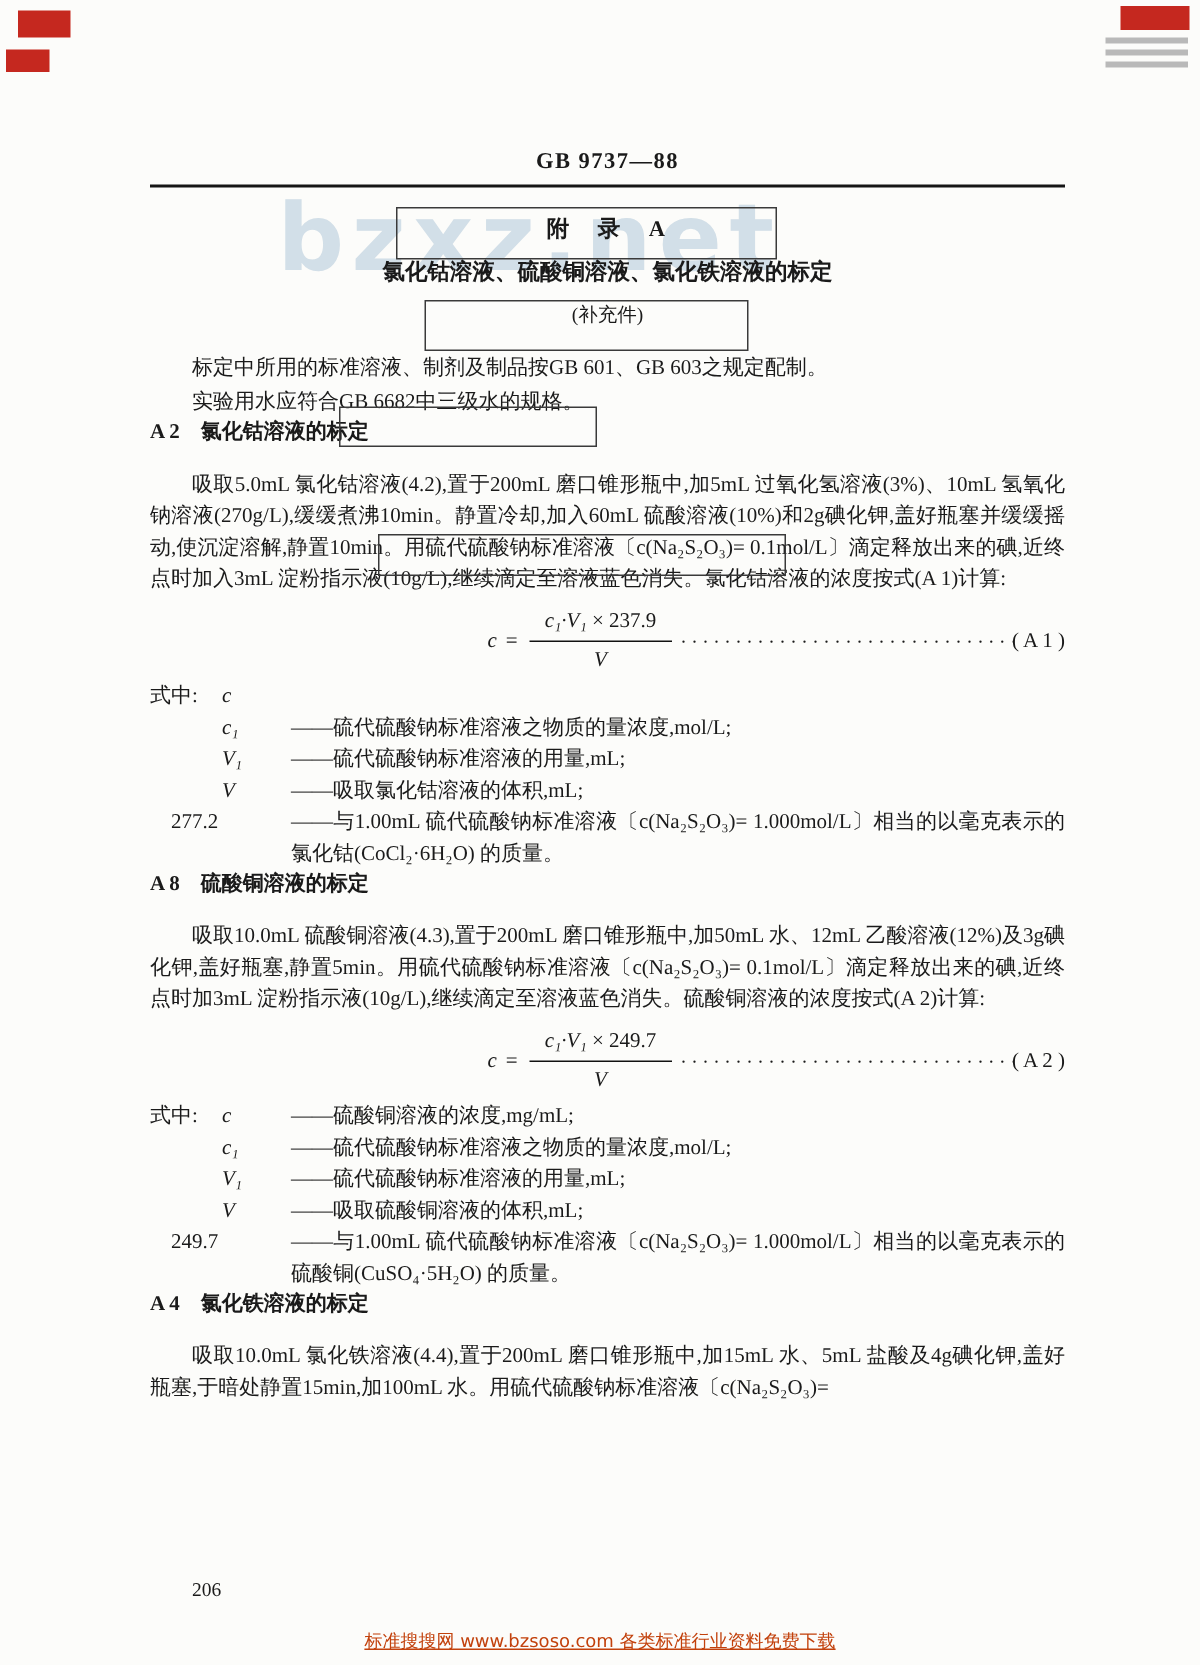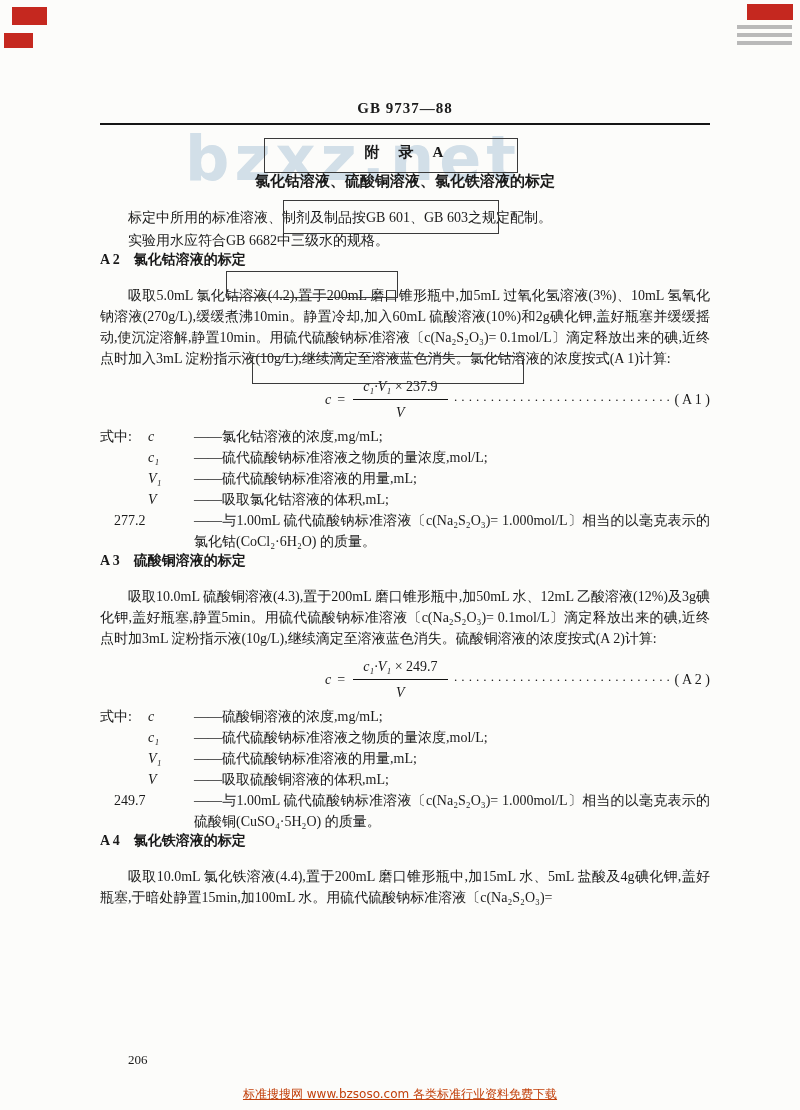--- a/index.html
+++ b/index.html
@@ -90,20 +90,21 @@
   <div class="scan-box sb-a1"></div>
   <div class="scan-box sb-a2"></div>
 
   <div class="content">
 
     <div class="std-no">GB 9737—88</div>
     <div class="rule"></div>
 
     <div class="app-title">附　录　A</div>
     <div class="app-subtitle">氯化钴溶液、硫酸铜溶液、氯化铁溶液的标定</div>
+    <div class="app-note">(补充件)</div>
 
     <div class="para">标定中所用的标准溶液、制剂及制品按GB 601、GB 603之规定配制。</div>
     <div class="para tight">实验用水应符合GB 6682中三级水的规格。</div>
 
     <div class="sec-head">A 2　氯化钴溶液的标定</div>
     <div class="para">吸取5.0mL 氯化钴溶液(4.2),置于200mL 磨口锥形瓶中,加5mL 过氧化氢溶液(3%)、10mL 氢氧化钠溶液(270g/L),缓缓煮沸10min。静置冷却,加入60mL 硫酸溶液(10%)和2g碘化钾,盖好瓶塞并缓缓摇动,使沉淀溶解,静置10min。用硫代硫酸钠标准溶液〔c(Na₂S₂O₃)= 0.1mol/L〕滴定释放出来的碘,近终点时加入3mL 淀粉指示液(10g/L),继续滴定至溶液蓝色消失。氯化钴溶液的浓度按式(A 1)计算:</div>
 
     <div class="formula-row">
       <span class="formula-lead"></span>
       <span class="var">c</span>
@@ -113,21 +114,20 @@
         <span class="den var">V</span>
       </span>
       <span class="dots">····················································</span>
       <span class="f-label">( A 1 )</span>
     </div>
 
     <div class="defs">
       <div class="def-row">
         <span class="def-prefix">式中: </span>
         <span class="def-term var">c</span>
-        <span class="def-desc">——氯化钴溶液的浓度,mg/mL;</span>
       </div>
       <div class="def-row">
         <span class="def-prefix"></span>
         <span class="def-term var">c₁</span>
         <span class="def-desc">——硫代硫酸钠标准溶液之物质的量浓度,mol/L;</span>
       </div>
       <div class="def-row">
         <span class="def-prefix"></span>
         <span class="def-term var">V₁</span>
         <span class="def-desc">——硫代硫酸钠标准溶液的用量,mL;</span>
@@ -137,21 +137,21 @@
         <span class="def-term var">V</span>
         <span class="def-desc">——吸取氯化钴溶液的体积,mL;</span>
       </div>
       <div class="def-row num-row">
         <span class="def-prefix"></span>
         <span class="def-term">277.2</span>
         <span class="def-desc">——与1.00mL 硫代硫酸钠标准溶液〔c(Na₂S₂O₃)= 1.000mol/L〕相当的以毫克表示的氯化钴(CoCl₂·6H₂O) 的质量。</span>
       </div>
     </div>
 
-    <div class="sec-head">A 3　硫酸铜溶液的标定</div>
+    <div class="sec-head">A 8　硫酸铜溶液的标定</div>
     <div class="para">吸取10.0mL 硫酸铜溶液(4.3),置于200mL 磨口锥形瓶中,加50mL 水、12mL 乙酸溶液(12%)及3g碘化钾,盖好瓶塞,静置5min。用硫代硫酸钠标准溶液〔c(Na₂S₂O₃)= 0.1mol/L〕滴定释放出来的碘,近终点时加3mL 淀粉指示液(10g/L),继续滴定至溶液蓝色消失。硫酸铜溶液的浓度按式(A 2)计算:</div>
 
     <div class="formula-row">
       <span class="formula-lead"></span>
       <span class="var">c</span>
       <span class="eq">=</span>
       <span class="frac">
         <span class="num"><span class="var">c₁·V₁</span><span> × 249.7</span></span>
         <span class="den var">V</span>
       </span>

